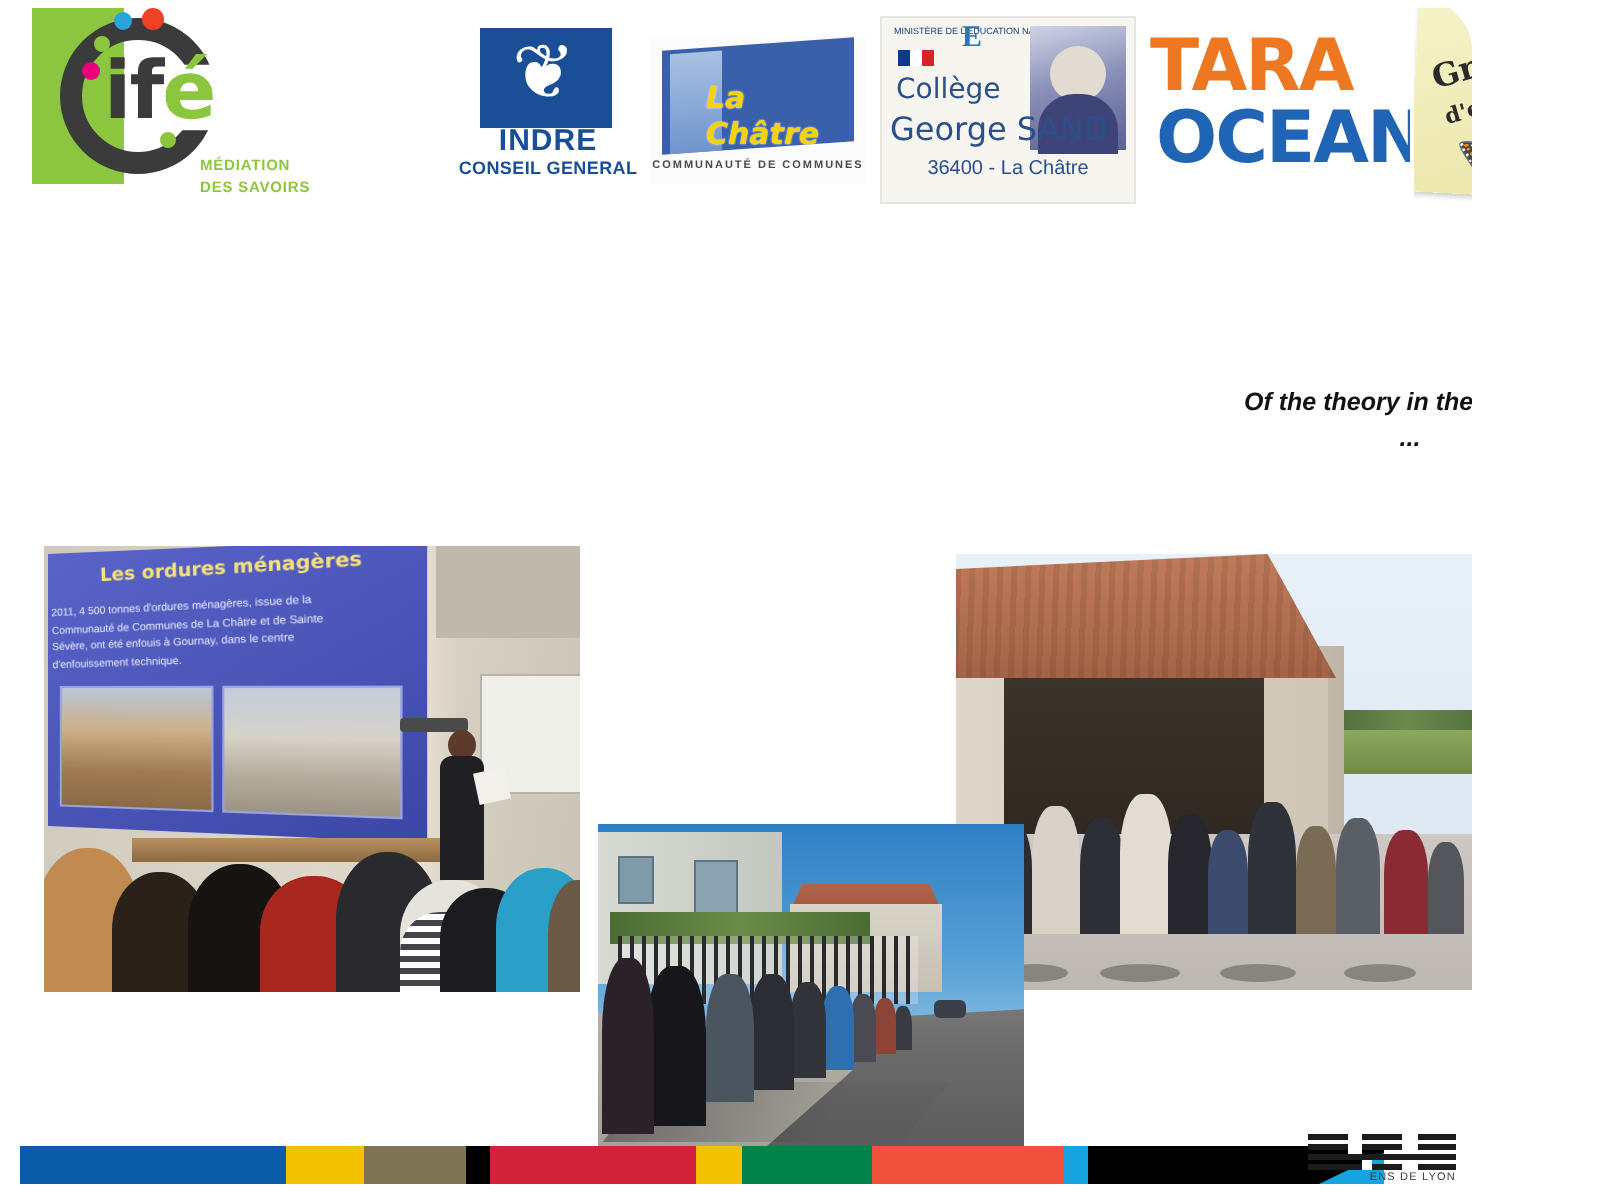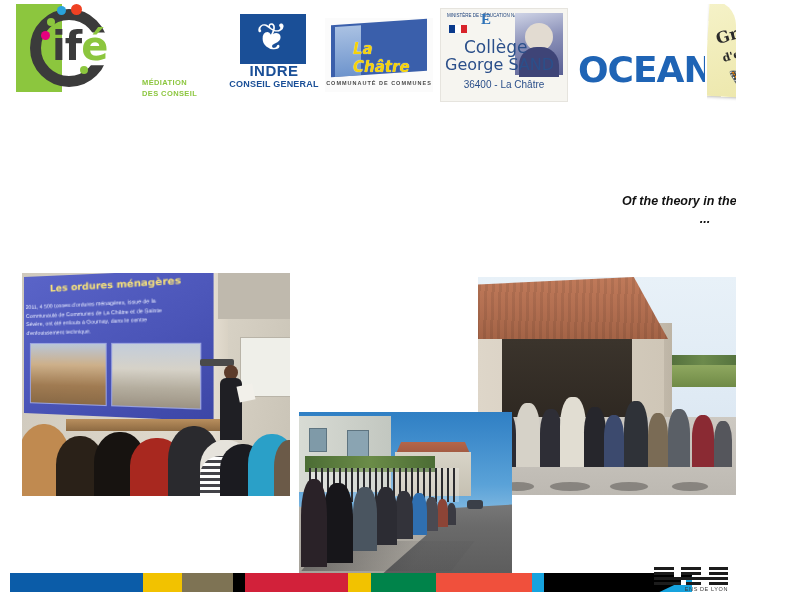--- a/index.html
+++ b/index.html
@@ -60,21 +60,21 @@
   }
   .ife-word em { color: #8cc63e; font-style: normal; }
   .ife-sub {
     position: absolute; left: 104px; top: 26px;
     font-size: 9.5px; font-weight: bold; color: #3b3b3b;
     line-height: 1.45; letter-spacing: 0.3px;
   }
   .ife-sub2 {
     position: absolute; left: 86px; top: 74px;
     font-size: 7.5px; font-weight: bold; color: #8cc63e;
-    line-height: 1.4; letter-spacing: 0.4px; margin-left: 42px;
+    line-height: 1.4; letter-spacing: 0.4px;
   }
 
   
   .logo-indre { left: 228px; top: 14px; width: 92px; height: 80px; }
   .indre-square {
     position: absolute; left: 12px; top: 0px;
     width: 66px; height: 50px;
     background: #1a4f97;
   }
   .indre-dove {
@@ -156,23 +156,22 @@
     width:28px; height:28px; border-radius:50%;
     background:#e2dbd1;
   }
   .col-portrait:after {
     content:""; position:absolute; left:4px; top:34px;
     width:40px; height:30px; border-radius:18px 18px 0 0;
     background:#3e4477;
   }
   .col-l1 {
     position: absolute; left: 7px; top: 28px;
-    font-size: 17px; color: #2b4f8a; font-weight: normal;
+    font-size: 14px; color: #2b4f8a; font-weight: normal;
     font-family: "DejaVu Sans", sans-serif;
-    margin-left: 16px;
   }
   .col-l2 {
     position: absolute; left: 4px; top: 46px;
     font-size: 16px; color: #2b4f8a;
     font-family: "DejaVu Sans", sans-serif;
   }
   .col-l3 {
     position: absolute; left: 0; top: 70px; width: 126px;
     text-align: center; font-size: 10px; color: #2b4f8a;
   }
@@ -538,21 +537,21 @@
       <div class="ife-greenblock"></div>
       <div class="ife-ring"></div>
       <div class="ife-dot d1"></div>
       <div class="ife-dot d2"></div>
       <div class="ife-dot d3"></div>
       <div class="ife-dot d4"></div>
       <div class="ife-dot d5"></div>
       <div class="ife-word"><span>if</span><em>é</em></div>
       <div class="ife-sub2">
         <div>MÉDIATION</div>
-        <div>DES CONSEIL</div>
+        <div>DES SAVOIRS</div>
       </div>
     </div>
 
     <div class="logo logo-indre">
       <div class="indre-square">
         <div class="indre-dove">❦</div>
       </div>
       <div class="indre-name">INDRE</div>
       <div class="indre-cg">CONSEIL GENERAL</div>
     </div>
@@ -571,20 +570,21 @@
           <i></i>
           <i></i>
         </div>
       <div class="col-portrait"></div>
       <div class="col-l1">Collège</div>
       <div class="col-l2">George SAND</div>
       <div class="col-l3">36400 - La Châtre</div>
     </div>
 
     <div class="logo logo-tara">
+      <div class="tara-1">TARA</div>
       <div class="tara-2">OCEANS</div>
     </div>
 
     <div class="logo logo-graines">
       <div class="gr-note"></div>
       <div class="gr-t1">Graines</div>
       <div class="gr-t2">d'explorateurs</div>
       <div class="gr-butterfly">🦋</div>
     </div>
   </div>

